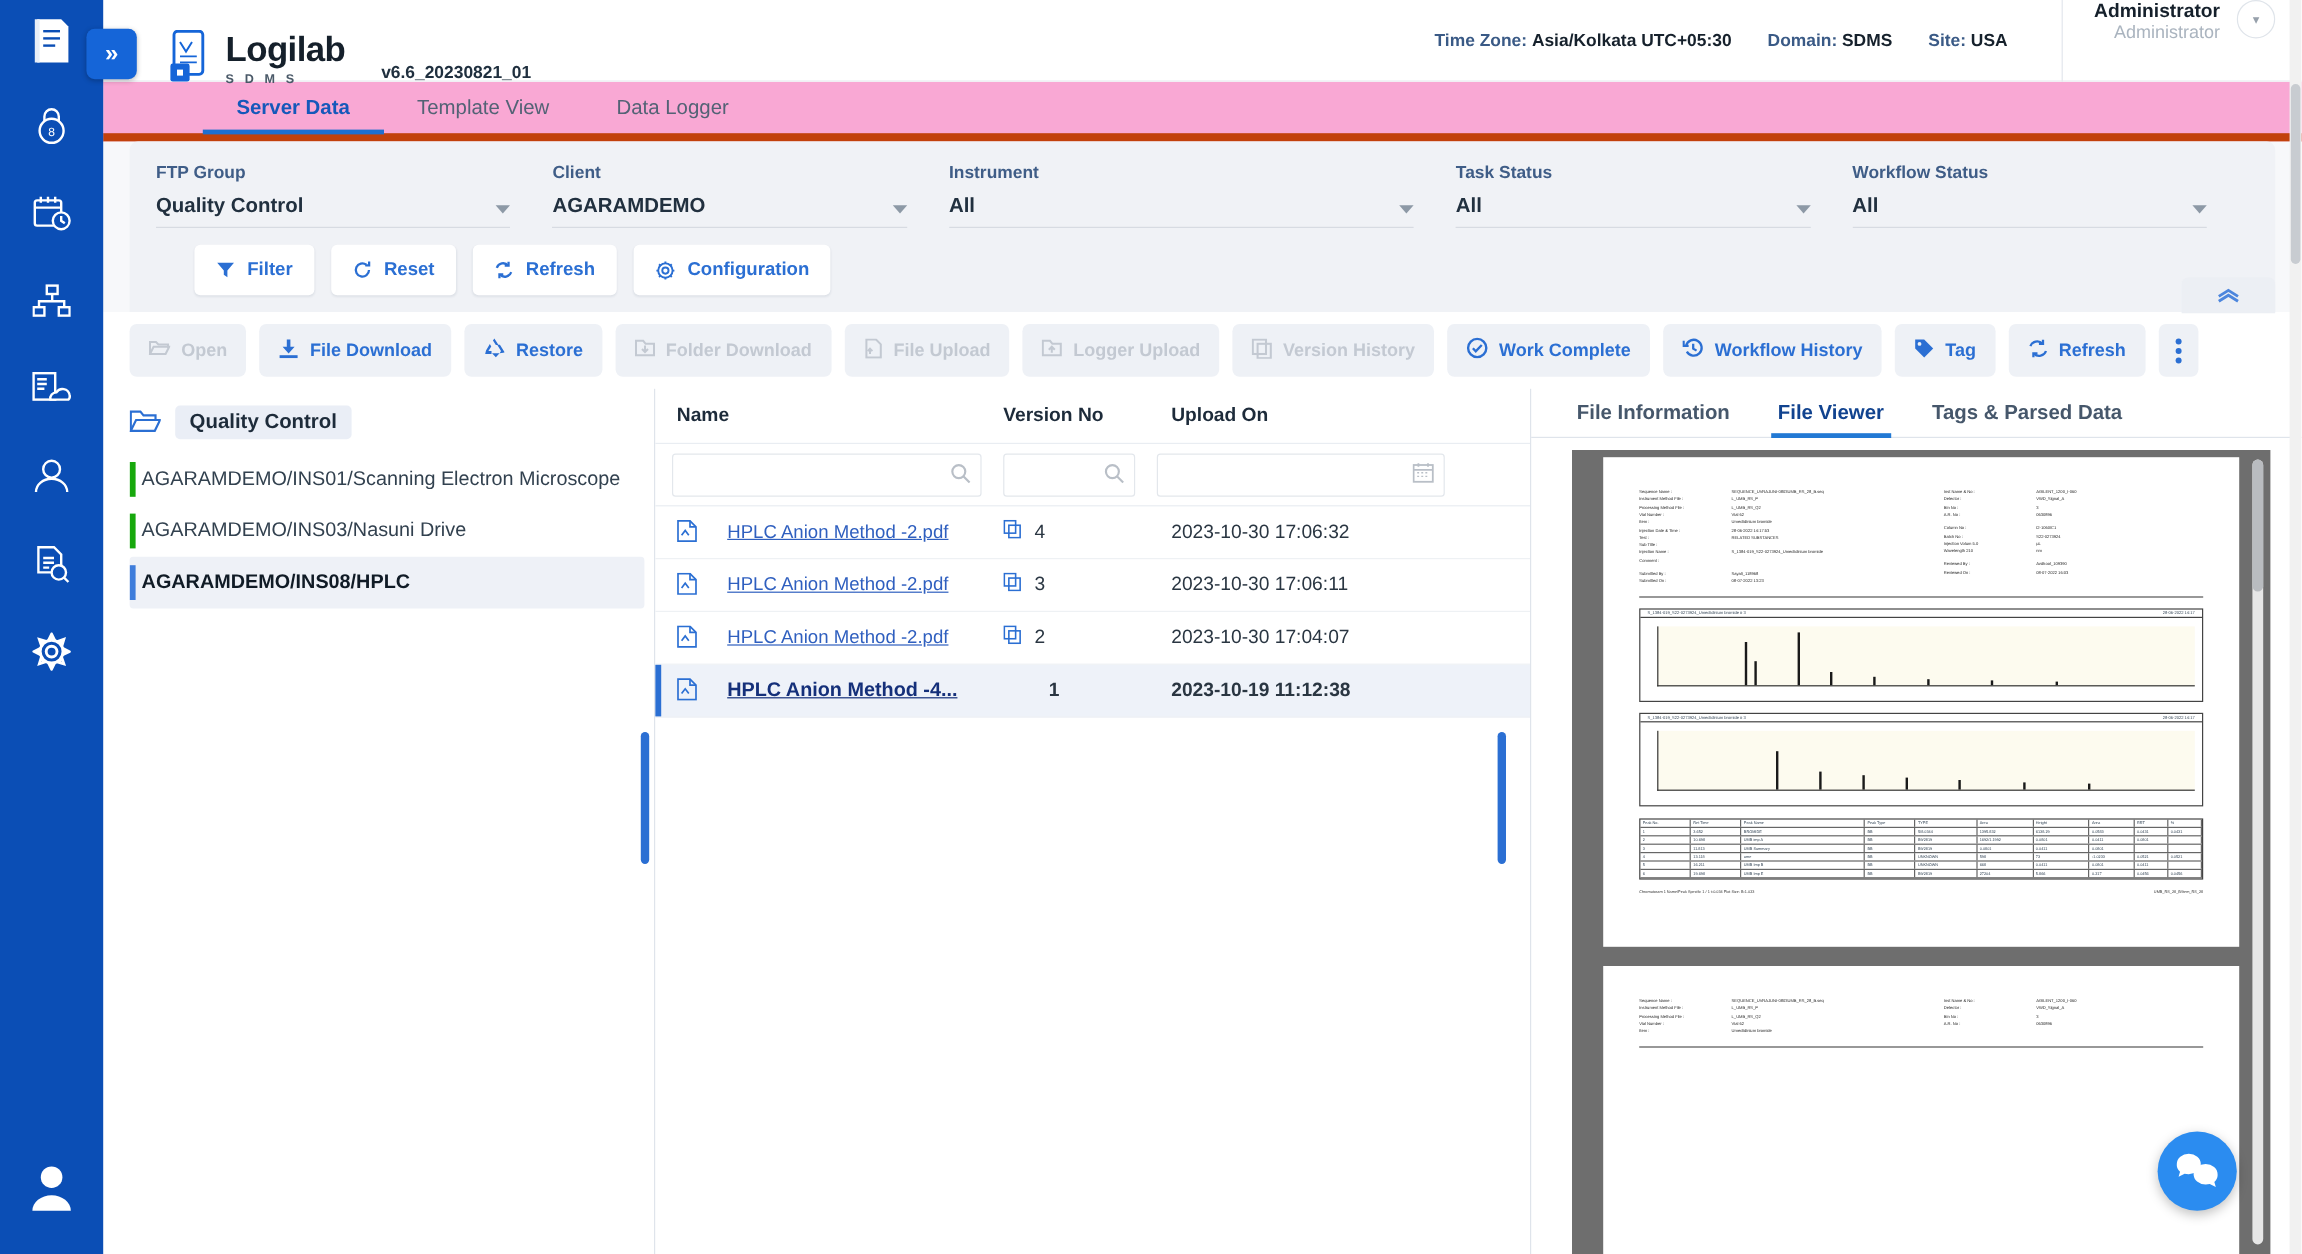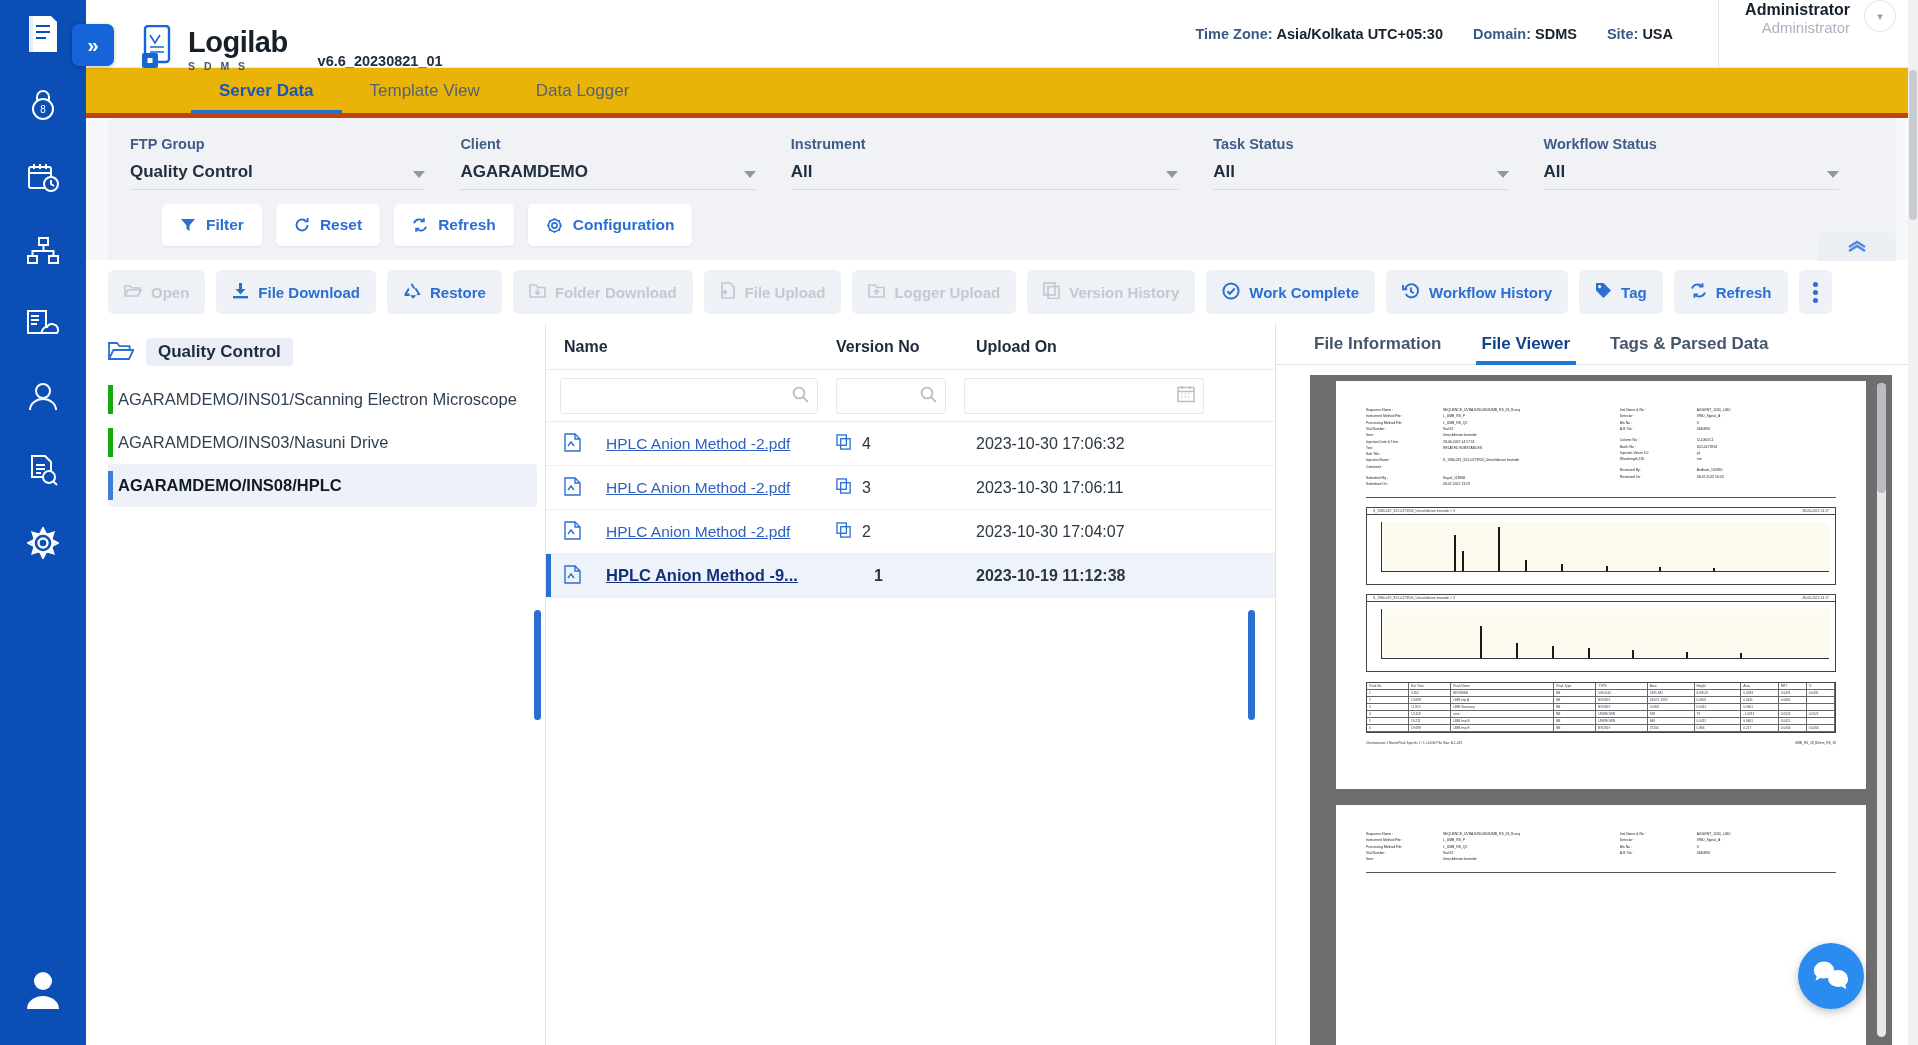--- a/index.html
+++ b/index.html
@@ -65,22 +65,22 @@
   .uname{ font-size:16px; font-weight:bold; color:#15202b;}
   .urole{ font-size:15px; color:#aab4bf; }
   .ucaret{
     width:32px;height:32px;border-radius:50%;border:1px solid #dfe4ea;
     display:flex;align-items:center;justify-content:center;color:#96a0ab;font-size:11px;
     cursor:pointer;
   }
 
   
   .tabs{
-    height:50px; background:#eab308; display:flex; align-items:stretch;
-    padding-left:105px; border-bottom:5px solid #c2410c; flex:0 0 50px;
+    height:50px; background:#f9a8d4; display:flex; align-items:stretch;
+    padding-left:83px; border-bottom:7px solid #c2410c; flex:0 0 50px;
   }
   .tab{
     padding:0 28px; display:flex; align-items:center; font-size:17px;
     color:#536275; cursor:pointer; position:relative; font-weight:500;
   }
   .tab.active{ color:#1558ba; font-weight:bold; }
   .tab.active:after{
     content:""; position:absolute; left:0; right:0; bottom:-1px; height:4px; background:#1f6fd0;
   }
 
@@ -712,21 +712,21 @@
 
         <div class="lrow sel">
           <div class="fname">
             <span>
               <svg width="17" height="19" viewBox="0 0 17 19" fill="none" stroke="#2b6fd3" stroke-width="1.4">
                   <path d="M1 1 h10 l5 5 v12 h-15 z"></path>
                   <path d="M11 1 v5 h5"></path>
                   <path d="M4 13 l3 -4 l3 4"></path>
                 </svg>
             </span>
-            <a>HPLC Anion Method -9...</a>
+            <a>HPLC Anion Method -4...</a>
           </div>
           <div class="fver">
             <span>1</span>
           </div>
           <div class="fup">2023-10-19 11:12:38</div>
         </div>
 
         <div class="lsb"></div>
       </div>
 

